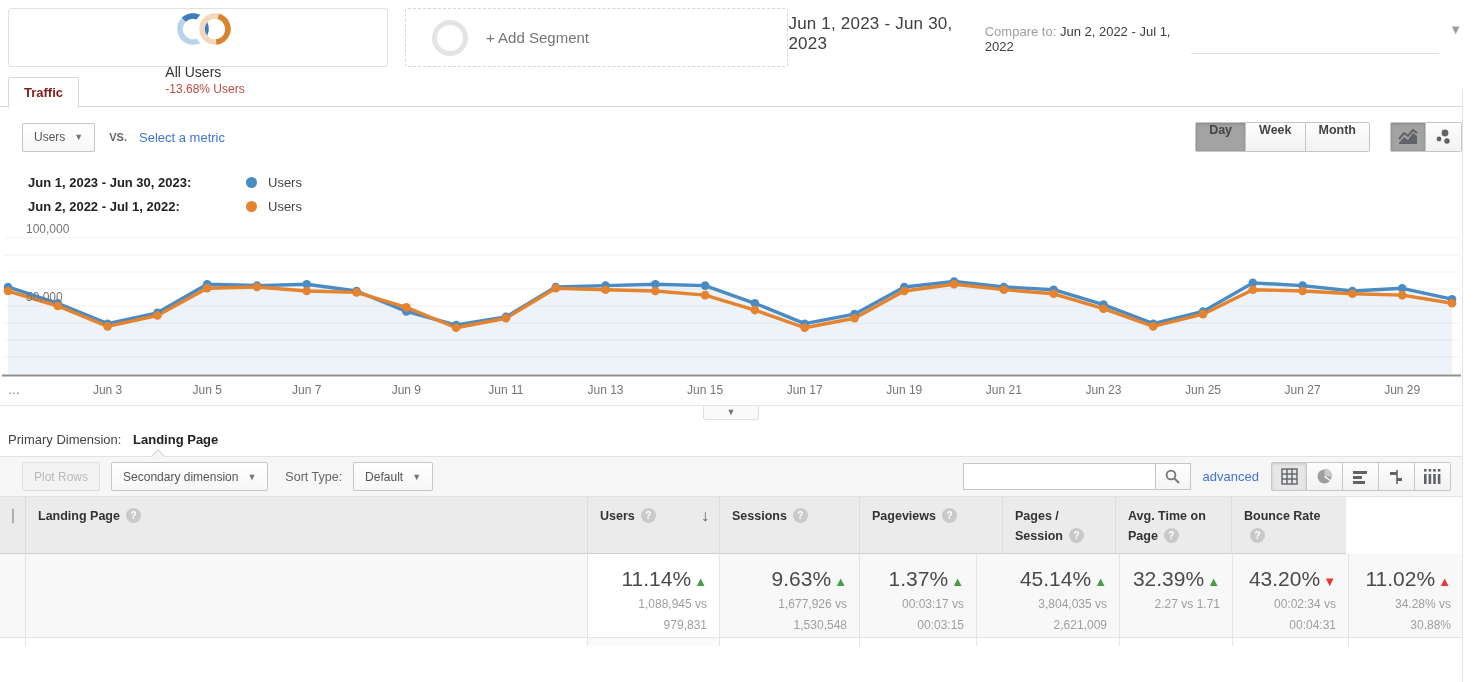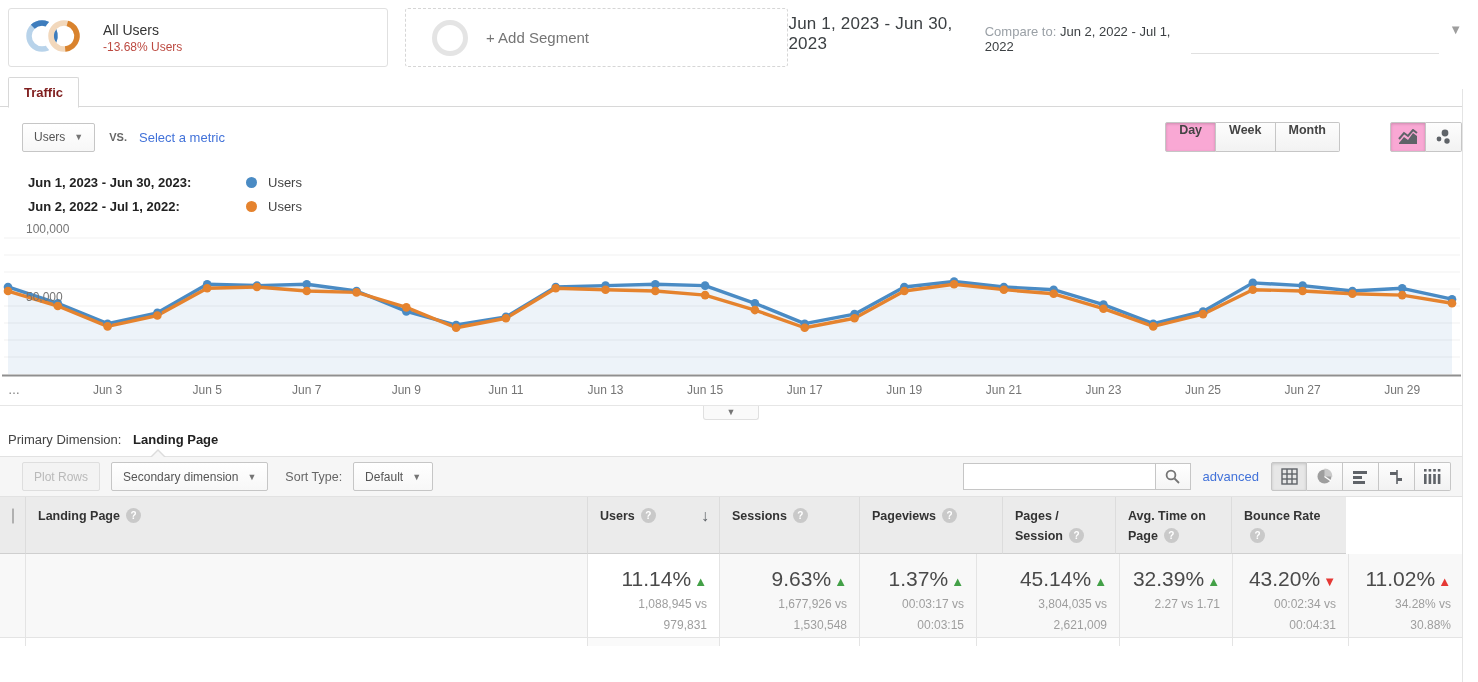--- a/index.html
+++ b/index.html
@@ -2,21 +2,21 @@
 <html><head>
 <meta charset="utf-8">
 <style>
   * { box-sizing: border-box; margin: 0; padding: 0; }
   html,body { width:1478px; height:682px; overflow:hidden; background:#fff;
     font-family:"Liberation Sans", sans-serif; color:#333; position:relative; }
 
   
   .segment-bar { display:flex; align-items:stretch; padding:8px 16px 9px 8px; height:76px; }
   .seg-card { width:400px; border:1px solid #e0e0e0; border-radius:3px; display:flex;
-    align-items:center; padding-left:14px; gap:18px; background:#fff; cursor:pointer; }
+    align-items:center; padding-left:14px; gap:10px; background:#fff; cursor:pointer;flex-direction:column; }
   .seg-title { font-size:14px; color:#333; line-height:18px; }
   .seg-delta { font-size:12px; color:#bc4a41; line-height:16px; }
   .add-seg { width:403px; margin-left:17px; border:1px dashed #d6d6d6; border-radius:3px;
     display:flex; align-items:center; padding-left:26px; gap:18px; cursor:pointer; }
   .add-seg-label { font-size:15px; color:#757575; }
   .ring { width:36px; height:36px; border-radius:50%; border:5px solid #e4e4e4; }
   .date-box { margin-left:auto; display:flex; align-items:flex-start; padding-top:4px; }
   .date-texts { display:flex; flex-direction:row; align-items:flex-end; }
   .date-main { font-size:17px; color:#3c4043; letter-spacing:.2px; }
   .date-compare { font-size:13px; margin-top:12px; }
@@ -39,21 +39,21 @@
     padding:0 11px; gap:9px; cursor:pointer; }
   .caret { font-size:9px; color:#757575; }
   .vs-label { font-size:11px; font-weight:bold; color:#666; margin:0 12px 0 14px; text-transform:uppercase; }
   .link { color:#4272d9; font-size:13px; text-decoration:none; cursor:pointer; }
   .mt-right { margin-left:auto; display:flex; align-items:center; gap:20px; }
   .seg-group { display:flex; }
   .seg-btn { height:30px; padding:0 13px; border:1px solid #c6c6c6; border-left:none;
     background:linear-gradient(#fdfdfd,#f2f2f2); font-size:12.5px; font-weight:bold; color:#444; cursor:pointer; }
   .seg-btn:first-child { border-left:1px solid #c6c6c6; border-radius:2px 0 0 2px; }
   .seg-btn:last-child { border-radius:0 2px 2px 0; }
-  .seg-btn.active { background:#f9a8d4; box-shadow:inset 0 1px 3px rgba(0,0,0,.18);margin-left:30px; }
+  .seg-btn.active { background:#a3a3a3; box-shadow:inset 0 1px 3px rgba(0,0,0,.18); }
   .icon-btn { width:36px; justify-content:center; padding:0; height:30px; display:inline-flex; align-items:center; }
 
   
   .legend { padding:10px 0 2px 28px; }
   .legend-row { display:flex; align-items:center; height:24px; }
   .legend-label { width:208px; font-size:13px; font-weight:bold; color:#222; }
   .legend-dot { width:11px; height:11px; border-radius:50%; margin-left:10px; }
   .legend-series { font-size:13px; color:#444; margin-left:11px; }
 
   

